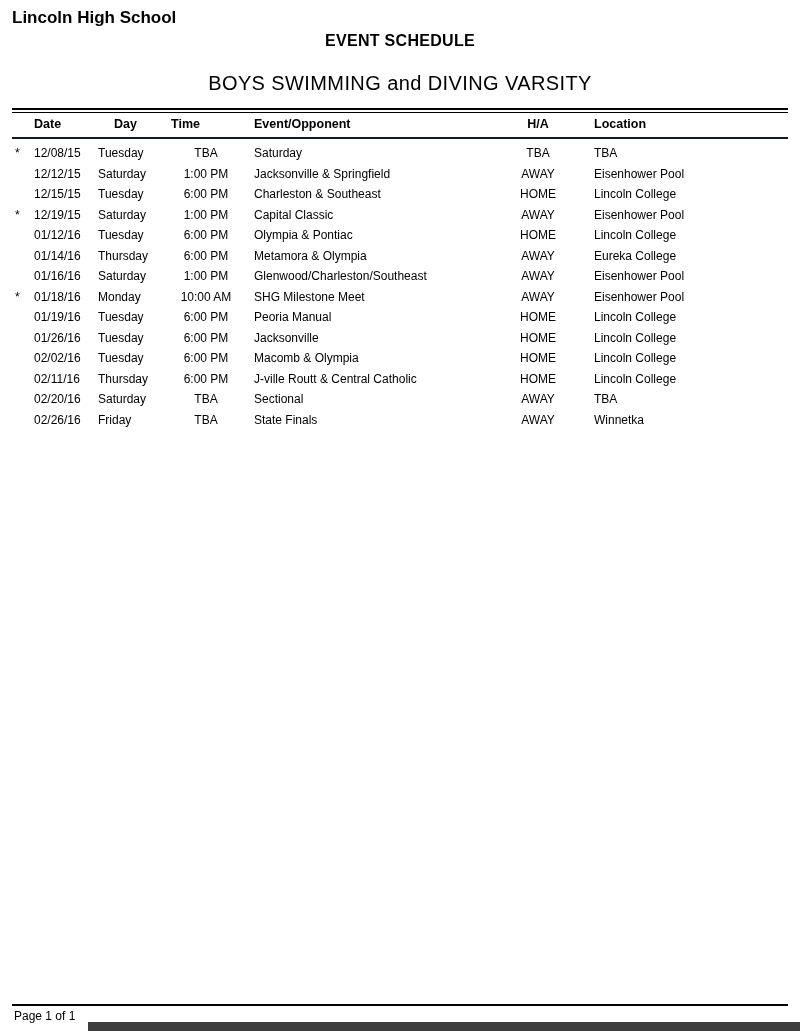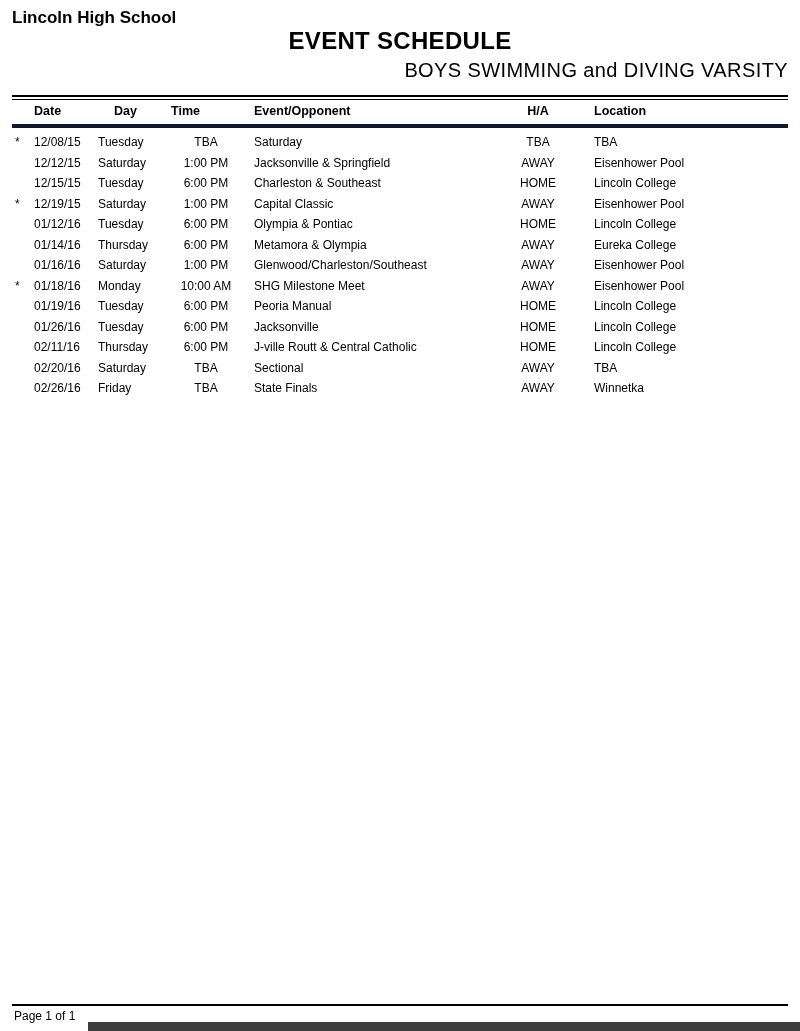--- a/index.html
+++ b/index.html
@@ -6,30 +6,30 @@
   html, body { background: #ffffff; }
   body {
     width: 800px; height: 1031px;
     position: relative; overflow: hidden;
     font-family: "Liberation Sans", sans-serif;
     color: #000;
   }
   .page { padding: 8px 12px 0 12px; }
 
   .school-name { text-align: left; font-size: 17px; font-weight: bold; line-height: 20px; }
-  .doc-title   { text-align: center; font-size: 24px; font-weight: bold; line-height: 23px; margin-top: 1px; letter-spacing: .3px; }
-  .subtitle    { text-align: right; font-size: 20px; font-weight: 400; line-height: 23px; margin-top: 7px; letter-spacing: .4px; }
+  .doc-title   { text-align: center; font-size: 16px; font-weight: bold; line-height: 23px; margin-top: 1px; letter-spacing: .3px; }
+  .subtitle    { text-align: center; font-size: 20px; font-weight: 400; line-height: 23px; margin-top: 20px; letter-spacing: .4px; }
 
   .table-wrap { width: 776px; margin: 13px auto 0 auto; }
   .double-rule { height: 5px; border-top: 2px solid #000; border-bottom: 1px solid #000; }
 
   table.schedule { width: 776px; table-layout: fixed; border-collapse: collapse; margin-top: 1px; }
   table.schedule th, table.schedule td { box-sizing: border-box; overflow: hidden; white-space: nowrap; }
 
-  th { font-size: 12.5px; font-weight: bold; text-align: left; padding: 3px 2px 6px 2px; border-bottom: 4px solid #0f172a; line-height: 14px; }
+  th { font-size: 12.5px; font-weight: bold; text-align: left; padding: 3px 2px 6px 2px; border-bottom: 2px solid #0f172a; line-height: 14px; }
   td { font-size: 12px; padding: 3px 2px; line-height: 14.5px; }
 
   tbody tr:first-child td { padding-top: 7px; }
 
   .col-flag { width: 20px; }
   .col-date { width: 64px; }
   .col-day  { width: 70px; }
   .col-time { width: 80px; }
   .col-event{ width: 248px; }
   .col-ha   { width: 88px; margin-top: 46px; }
@@ -156,20 +156,29 @@
     <td class="col-flag"></td>
     <td class="col-date">01/26/16</td>
     <td class="col-day">Tuesday</td>
     <td class="col-time">6:00 PM</td>
     <td class="col-event">Jacksonville</td>
     <td class="col-ha">HOME</td>
     <td class="col-loc">Lincoln College</td>
   </tr>
           <tr>
     <td class="col-flag"></td>
+    <td class="col-date">02/02/16</td>
+    <td class="col-day">Tuesday</td>
+    <td class="col-time">6:00 PM</td>
+    <td class="col-event">Macomb &amp; Olympia</td>
+    <td class="col-ha">HOME</td>
+    <td class="col-loc">Lincoln College</td>
+  </tr>
+          <tr>
+    <td class="col-flag"></td>
     <td class="col-date">02/11/16</td>
     <td class="col-day">Thursday</td>
     <td class="col-time">6:00 PM</td>
     <td class="col-event">J-ville Routt &amp; Central Catholic</td>
     <td class="col-ha">HOME</td>
     <td class="col-loc">Lincoln College</td>
   </tr>
           <tr>
     <td class="col-flag"></td>
     <td class="col-date">02/20/16</td>

